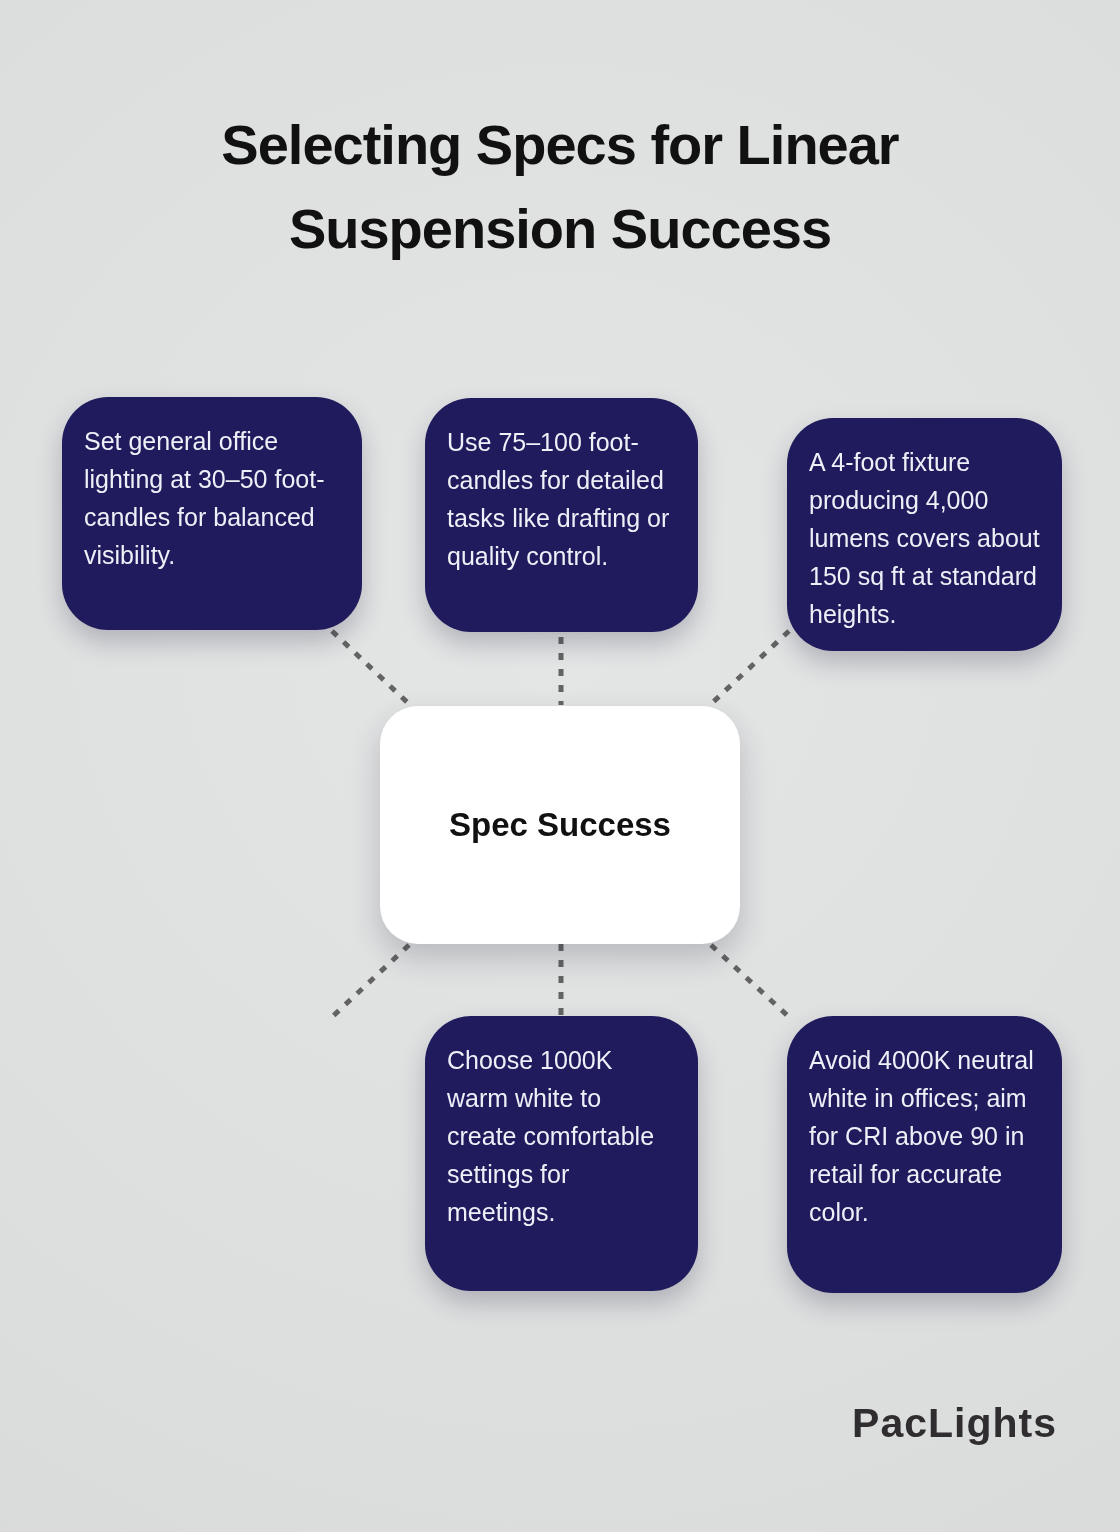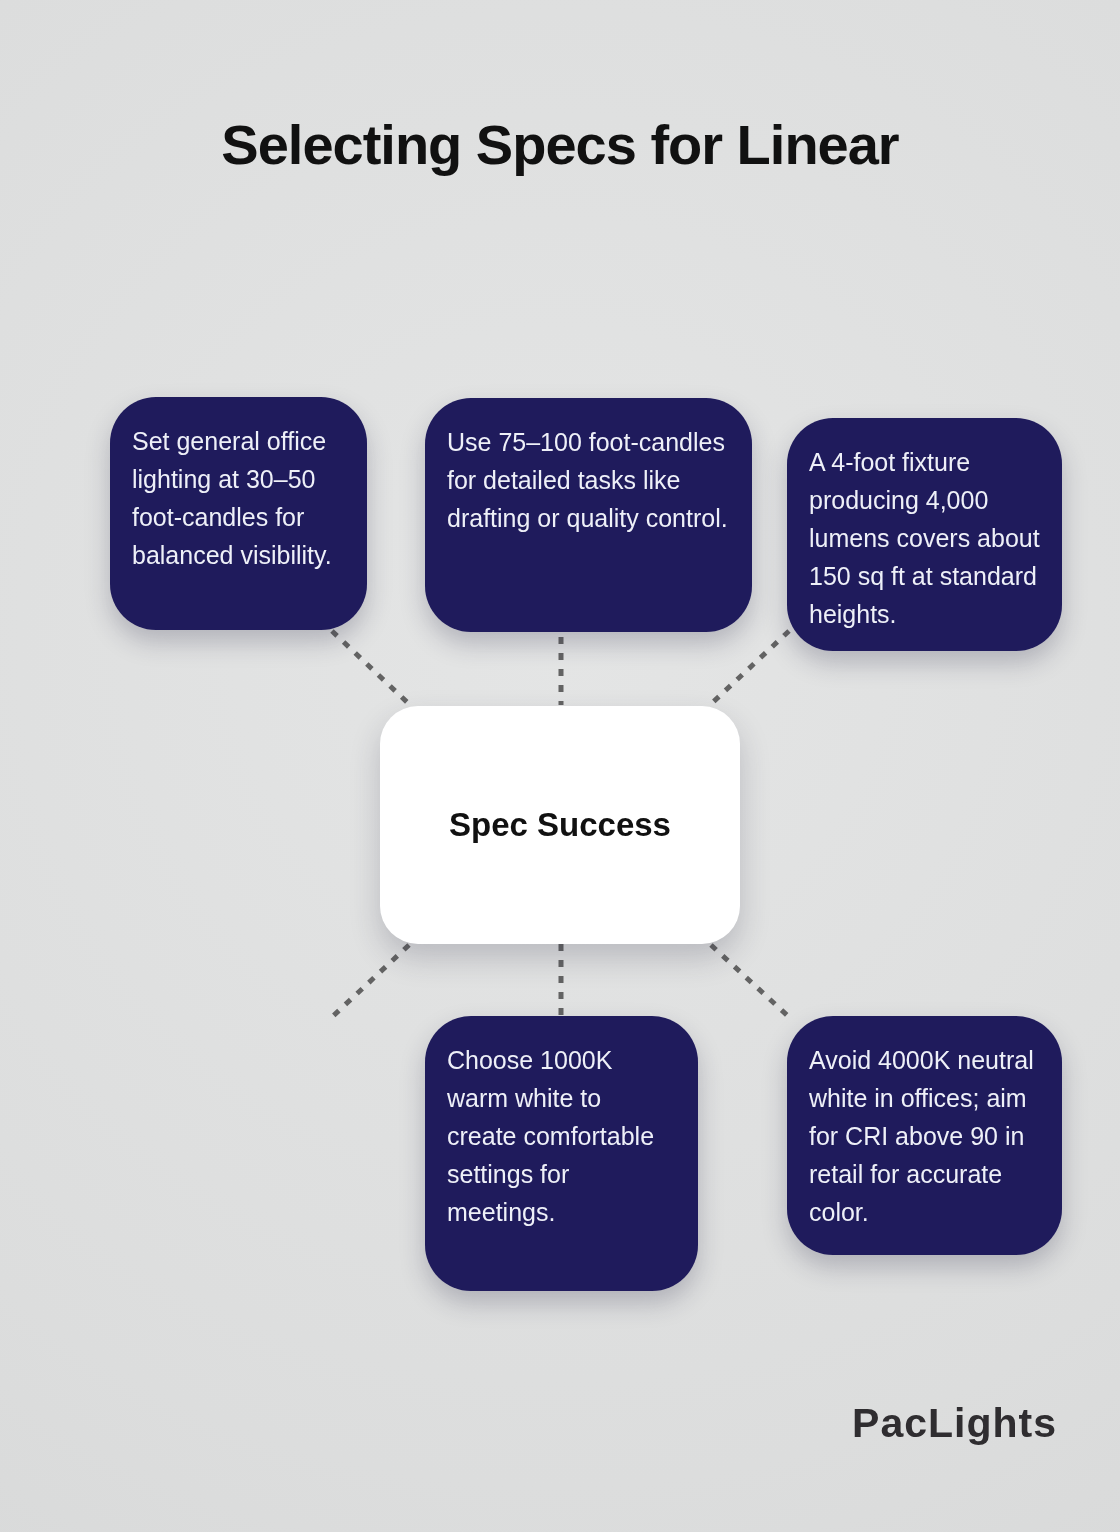--- a/index.html
+++ b/index.html
@@ -52,26 +52,26 @@
     padding: 25px 22px;
     box-sizing: border-box;
     box-shadow: 0 12px 24px rgba(45, 45, 70, 0.25);
   }
   .card p {
     margin: 0;
     font-size: 25px;
     line-height: 38px;
     font-weight: normal;
   }
-  .card.pos-top-left     { left: 62px;  top: 397px;  width: 257px; height: 233px; margin-left: 48px; }
-  .card.pos-top-center   { left: 425px; top: 398px;  width: 327px; height: 234px; }
+  .card.pos-top-left     { left: 62px;  top: 397px;  width: 300px; height: 233px; }
+  .card.pos-top-center   { left: 425px; top: 398px;  width: 273px; height: 234px; }
   .card.pos-top-right    { left: 787px; top: 398px;  width: 275px; height: 233px; margin-top: 20px; }
   .card.pos-bottom-left  { left: 62px;  top: 1016px; width: 275px; height: 238px; }
   .card.pos-bottom-center{ left: 425px; top: 1016px; width: 273px; height: 275px; }
-  .card.pos-bottom-right { left: 787px; top: 1016px; width: 275px; height: 239px; }
+  .card.pos-bottom-right { left: 787px; top: 1016px; width: 275px; height: 277px; }
   .center-node {
     position: absolute;
     left: 380px;
     top: 706px;
     width: 360px;
     height: 238px;
     background: var(--center-background, #ffffff);
     border-radius: 38px;
     box-shadow: 0 14px 30px rgba(45, 45, 70, 0.22);
     display: flex;
@@ -93,20 +93,21 @@
     color: var(--logo-text, #2f2d30);
   }
 </style>
 </head>
 <body>
 
 <div class="canvas">
 
   <div class="title">
     <div>Selecting Specs for Linear</div>
+    <div>Suspension Success</div>
   </div>
 
   <svg class="connectors" viewBox="0 0 1120 1532" aria-hidden="true">
     <line x1="332" y1="631" x2="409" y2="704"></line>
     <line x1="561" y1="637" x2="561" y2="705"></line>
     <line x1="789" y1="631" x2="711" y2="704"></line>
     <line x1="409" y1="945" x2="332" y2="1017"></line>
     <line x1="561" y1="944" x2="561" y2="1017"></line>
     <line x1="711" y1="945" x2="789" y2="1017"></line>
   </svg>

